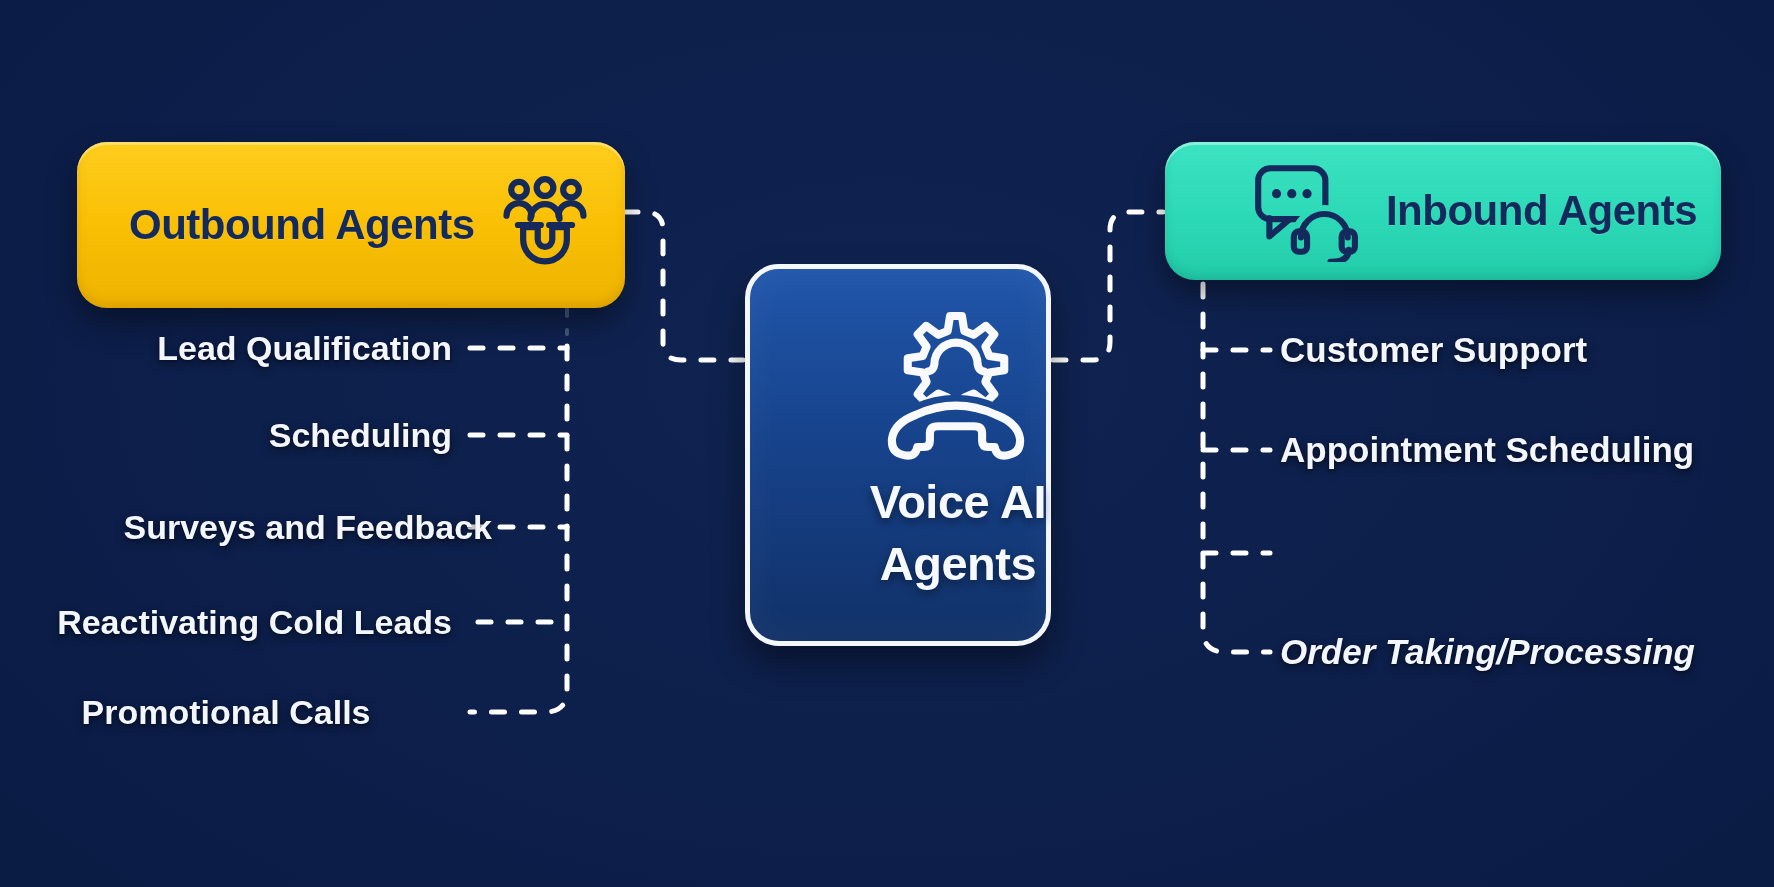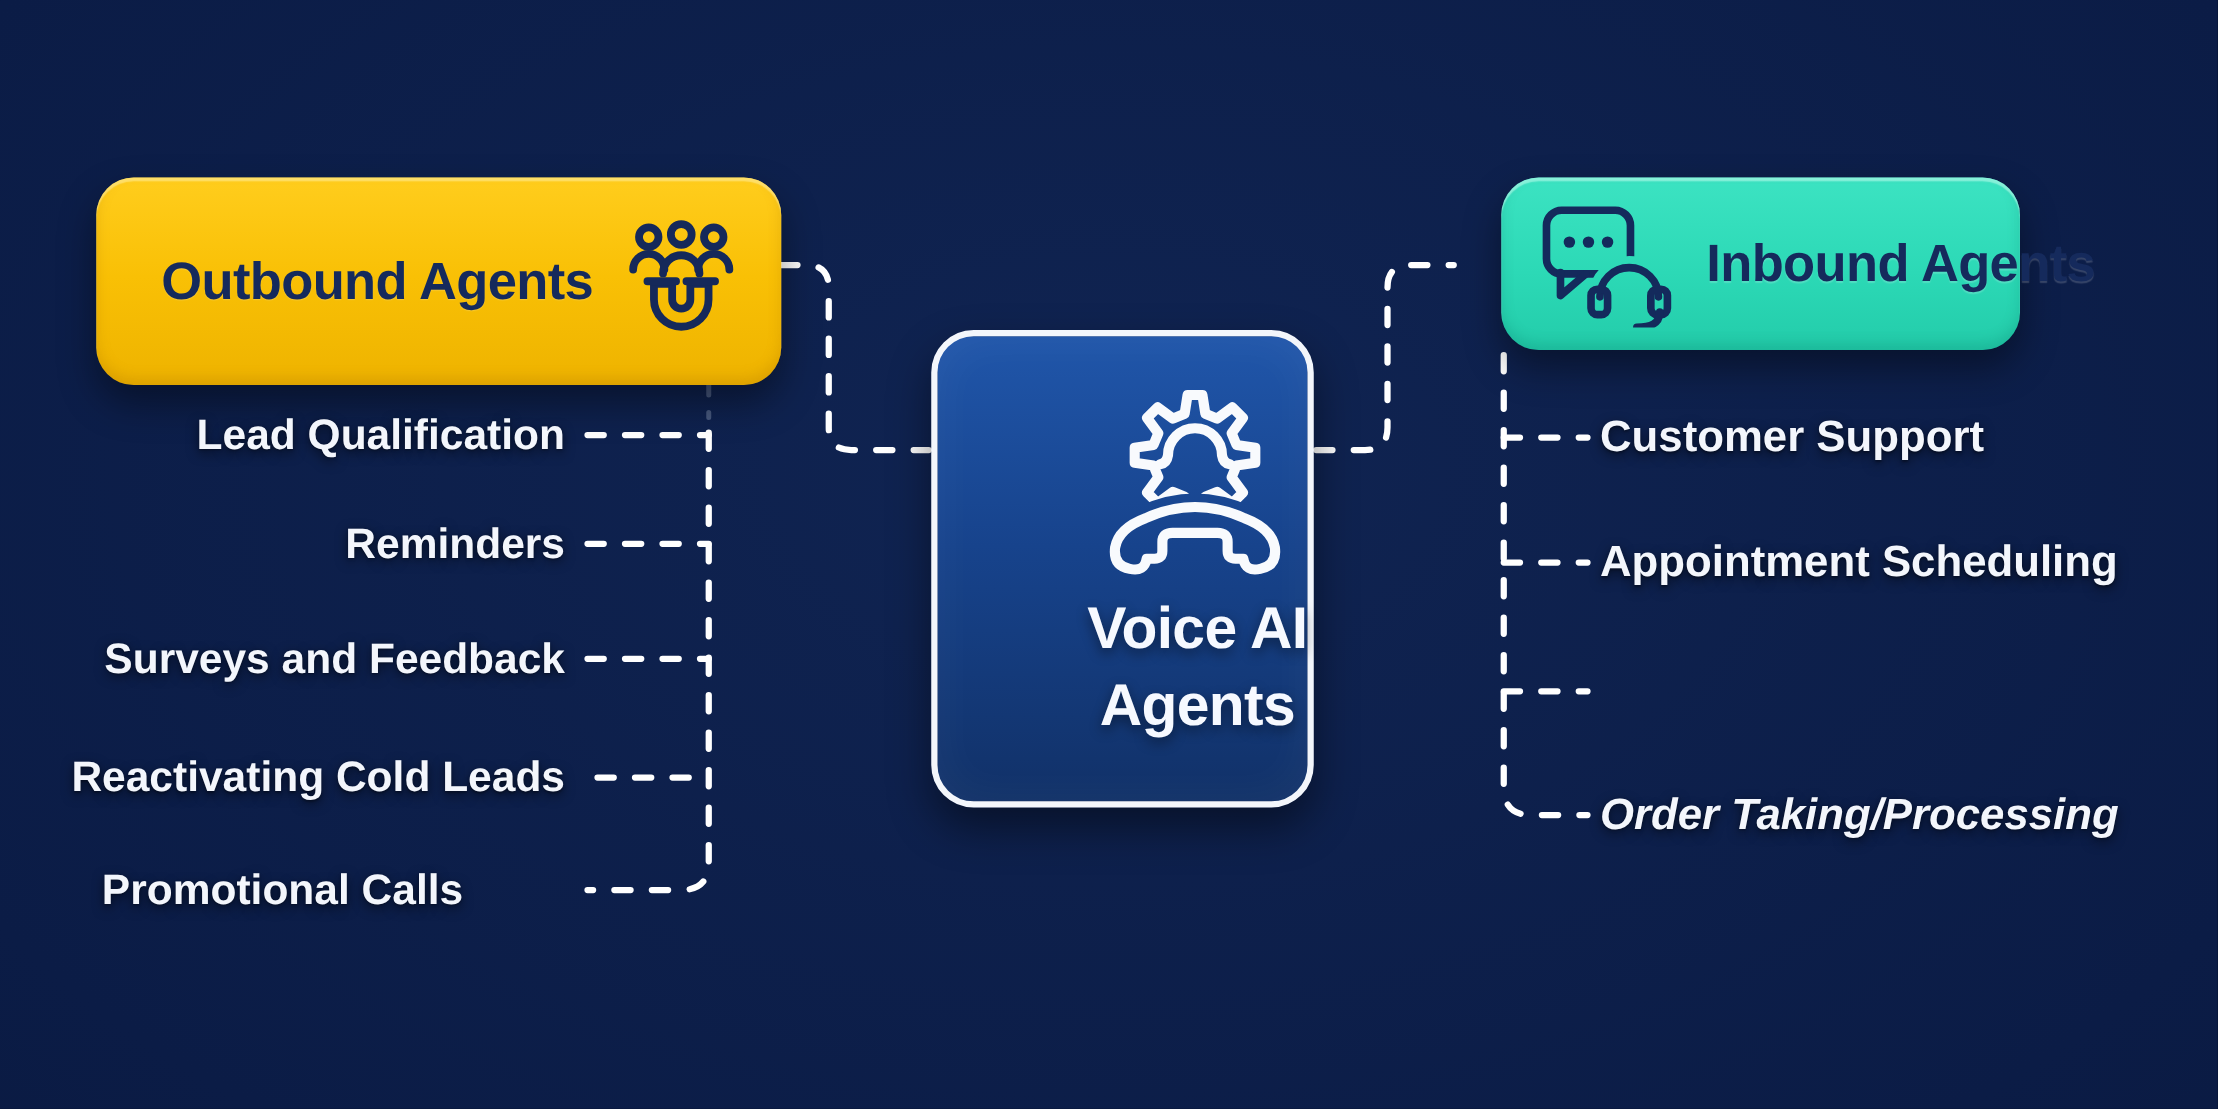--- a/index.html
+++ b/index.html
@@ -10,24 +10,24 @@
   }
   svg.overlay{position:absolute;left:0;top:0;z-index:1;}
   .node{position:absolute;display:flex;align-items:center;z-index:2;border-radius:30px;}
   .node-outbound{
     left:77px;top:142px;width:548px;height:166px;
     background:linear-gradient(180deg,#ffcd1d 0%,#f9c005 48%,#eeb300 100%);
     box-shadow:0 14px 30px rgba(0,0,0,.40), inset 0 3px 1px rgba(255,240,170,.55), inset 0 -5px 10px rgba(170,110,0,.28);
     justify-content:space-between;padding:0 28px 0 52px;box-sizing:border-box;
   }
   .node-inbound{
-    left:1165px;top:142px;width:415px;height:138px;
+    left:1165px;top:142px;width:556px;height:138px;
     background:linear-gradient(180deg,#3ce3c2 0%,#2cd9b6 55%,#23ccaa 100%);
     box-shadow:0 14px 30px rgba(0,0,0,.40), inset 0 3px 1px rgba(200,255,240,.55), inset 0 -5px 10px rgba(0,110,90,.22);
-    justify-content:space-between;gap:26px;padding:0 24px 0 26px;box-sizing:border-box;margin-left:36px;
+    justify-content:flex-end;gap:26px;padding:0 24px 0 26px;box-sizing:border-box;
   }
   .node-title{
     font-size:42px;font-weight:bold;color:#152a5c;letter-spacing:-0.5px;white-space:nowrap;
     text-shadow:0 1px 1px rgba(255,255,255,.18);
   }
   .node-center{
     left:745px;top:264px;width:306px;height:382px;z-index:2;position:absolute;
     border-radius:34px;border:5px solid #f3f6fb;box-sizing:border-box;
     background:linear-gradient(180deg,#2056aa 0%,#17438c 45%,#113168 100%);
     box-shadow:0 16px 34px rgba(0,0,0,.45), inset 0 0 40px rgba(255,255,255,.05);
@@ -139,22 +139,22 @@
         <path d="M -44,14 Q 0,-6 44,14 Q 68,23 71,40 Q 73,56 58,59 Q 45,62 43,50 L 36,50 Q 29,50 29,43 L 29,35 Q 29,27 20,27 L -20,27 Q -29,27 -29,35 L -29,43 Q -29,50 -36,50 L -43,50 Q -45,62 -58,59 Q -73,56 -71,40 Q -68,23 -44,14 Z"></path>
       </svg>
     </div>
     <div class="center-title">
       <div>Voice AI</div>
       <div>Agents</div>
     </div>
   </div>
 
   <div class="leaf leaf-left" style="top:322px;">Lead Qualification</div>
-  <div class="leaf leaf-left" style="top:409px;">Reminders</div>
-  <div class="leaf leaf-left" style="top:501px;">Surveys and Feedback</div>
+  <div class="leaf leaf-left" style="top:409px;">Scheduling</div>
+  <div class="leaf leaf-left" style="top:501px;margin-left:40px;">Surveys and Feedback</div>
   <div class="leaf leaf-left" style="top:596px;">Reactivating Cold Leads</div>
   <div class="leaf leaf-left" style="top:686px;text-align:center;">Promotional Calls</div>
 
   <div class="leaf leaf-right" style="top:324px;">Customer Support</div>
   <div class="leaf leaf-right" style="top:424px;">Appointment Scheduling</div>
   <div class="leaf leaf-right" style="top:626px;font-style:italic;">Order Taking/Processing</div>
 
 </div>
 
 </body></html>

